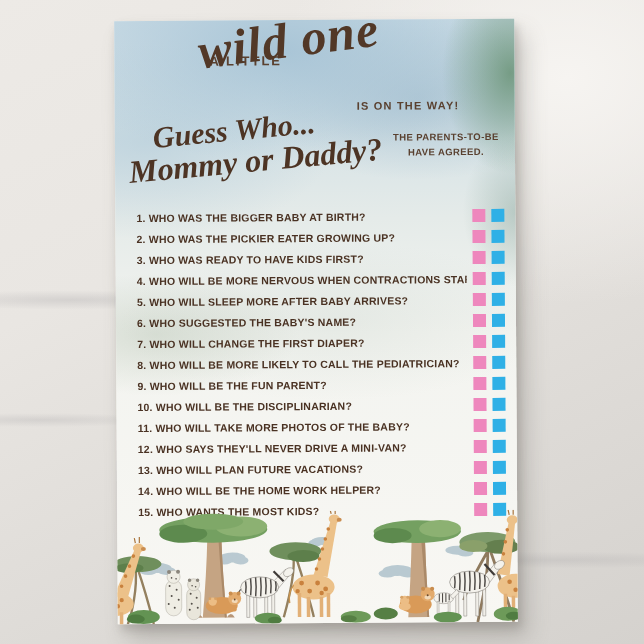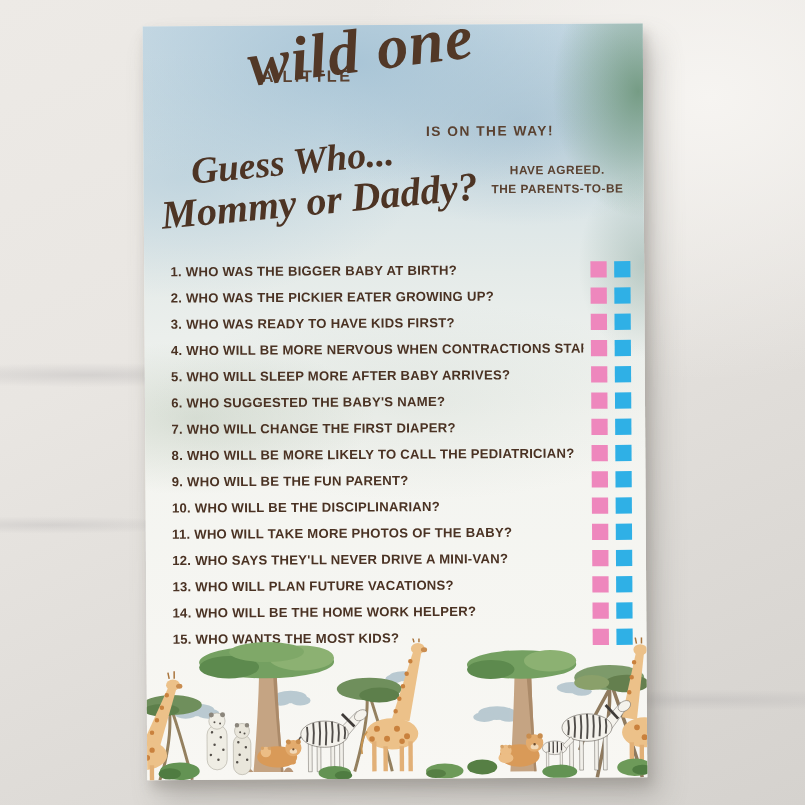--- a/index.html
+++ b/index.html
@@ -34,21 +34,21 @@
     position:absolute;left:80px;top:33px;
     font-weight:700;font-size:13px;letter-spacing:2px;color:#5a4130;margin-left:15px;
   }
   .hdr-script{
     position:absolute;left:84px;top:2px;
     font-family:"Liberation Serif",serif;font-style:italic;font-weight:700;
     font-size:50px;letter-spacing:1px;color:#523827;transform:rotate(-7deg);
     transform-origin:left center;white-space:nowrap;
   }
   .hdr-post{
-    position:absolute;left:226px;top:80px;
+    position:absolute;left:242px;top:80px;
     font-weight:700;font-size:11px;letter-spacing:1.2px;color:#5a4130;white-space:nowrap;
   }
   .sub-script1,.sub-script2{
     font-family:"Liberation Serif",serif;font-style:italic;font-weight:700;
     color:#4d3424;white-space:nowrap;transform-origin:left center;
   }
   .sub-script1{position:absolute;left:38px;top:100px;font-size:30px;transform:rotate(-5deg);}
   .sub-script2{position:absolute;left:14px;top:133px;font-size:32px;transform:rotate(-5deg);}
   .agree{
     position:absolute;left:270px;top:110px;width:122px;text-align:center;
@@ -72,22 +72,22 @@
   <div class="wash"></div>
 
   <div class="hdr-pre">A LITTLE</div>
   <div class="hdr-script">wild one</div>
   <div class="hdr-post">IS ON THE WAY!</div>
 
   <div class="sub-script1">Guess Who...</div>
   <div class="sub-script2">Mommy or Daddy?</div>
 
   <div class="agree">
+    <div>THE PARENTS-TO-BE</div>
     <div>HAVE AGREED.</div>
-    <div>THE PARENTS-TO-BE</div>
   </div>
 
   <div class="qlist">
     <div class="q-row">
       <span class="q-text">1. WHO WAS THE BIGGER BABY AT BIRTH?</span>
       <span class="sq pink"></span>
       <span class="sq blue"></span>
     </div>
     <div class="q-row">
       <span class="q-text">2. WHO WAS THE PICKIER EATER GROWING UP?</span>

